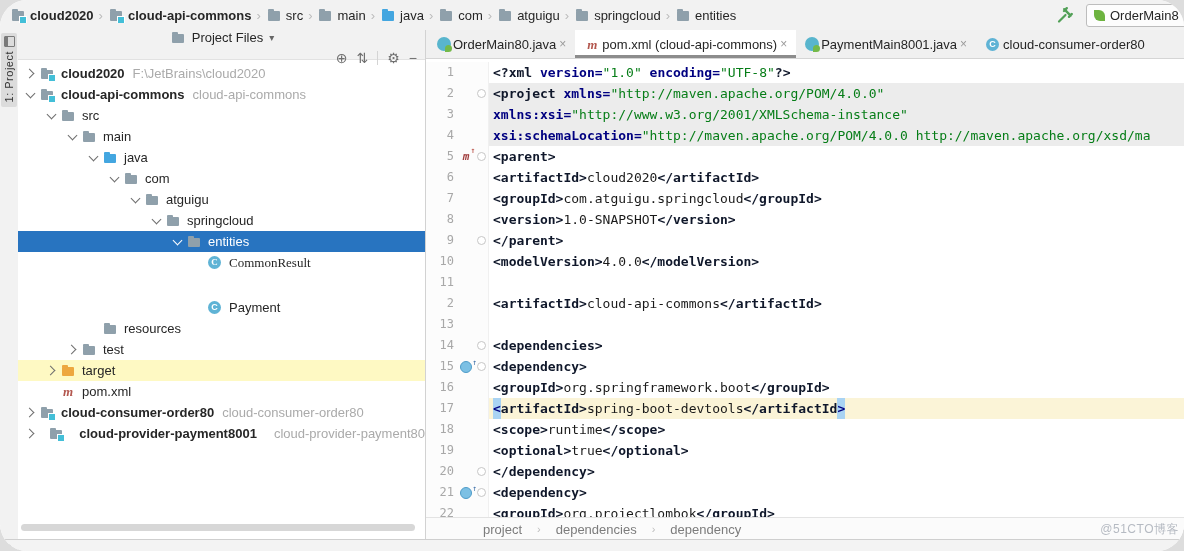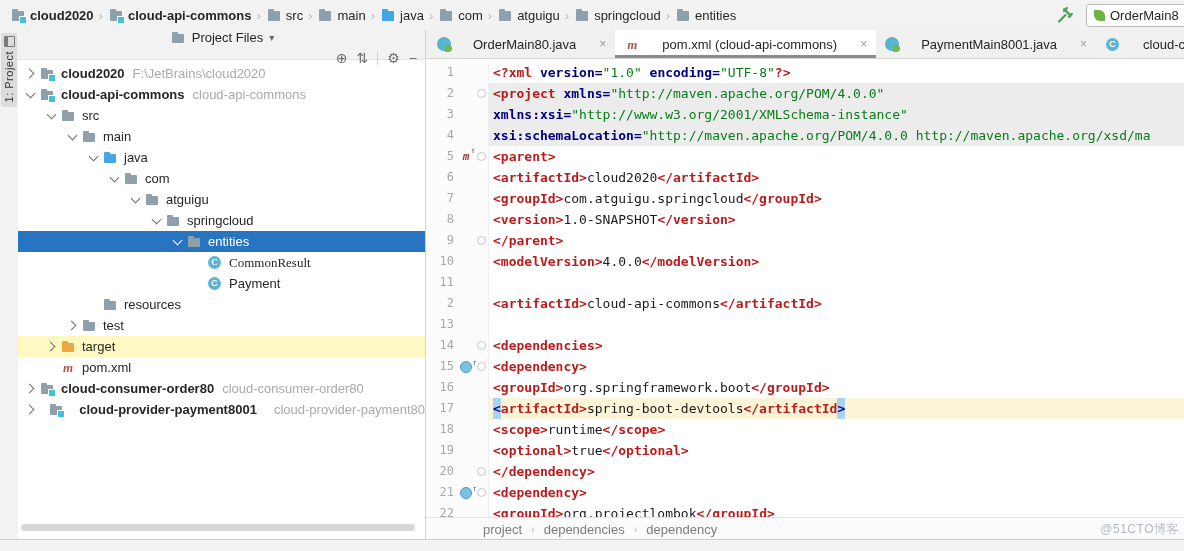--- a/index.html
+++ b/index.html
@@ -1,17 +1,17 @@
 <!DOCTYPE html>
 <html><head>
 <meta charset="utf-8">
 <style>
   html,body{margin:0;padding:0;background:#ddd;}
   .app{position:relative;width:1184px;height:551px;background:#fff;overflow:hidden;
-       font-family:"Liberation Sans",sans-serif;-webkit-font-smoothing:antialiased;}
+       font-family:"Liberation Sans",sans-serif;border-radius:27px;-webkit-font-smoothing:antialiased;}
 
   
   .topbar{position:absolute;left:0;top:0;right:0;height:30px;background:#f2f2f2;
           border-bottom:1px solid #d8d8d8;display:flex;align-items:center;}
   .crumbs{display:flex;align-items:center;padding-left:10px;font-size:13px;color:#262626;
           flex:1;min-width:0;white-space:nowrap;overflow:hidden;}
   .crumb{display:flex;align-items:center;gap:4px;}
   .crumb.bold{font-weight:bold;}
   .crumb-sep{color:#bcbcbc;margin:0 5px;font-size:13px;}
   .top-right{display:flex;align-items:center;gap:12px;flex:none;margin-right:-14px;}
@@ -63,45 +63,45 @@
   .trow.sel .chev i{border-color:#fff;}
   .tico{margin-right:6px;}
   .tname.bold{font-weight:bold;}
   .tsuffix{color:#aaaaaa;margin-left:8px;font-weight:normal;}
   .hscroll{position:absolute;left:3px;right:10px;bottom:9px;height:7px;background:#d7d7d7;border-radius:4px;}
 
   
   .editor{position:absolute;left:426px;top:30px;right:0;bottom:11px;display:flex;flex-direction:column;background:#fff;}
   .tabbar{height:28px;flex:none;background:#f0f0f0;border-bottom:1px solid #d5d5d5;display:flex;align-items:stretch;
           padding-left:2px;overflow:hidden;white-space:nowrap;}
-  .tab{display:flex;align-items:center;gap:22px;padding:0 9px;font-size:13px;color:#262626;position:relative;flex:none;}
+  .tab{display:flex;align-items:center;gap:2px;padding:0 9px;font-size:13px;color:#262626;position:relative;flex:none;}
   .tab.active{background:#fff;box-shadow:inset 0 -3px 0 #8c8c8c;}
   .tab .x{color:#9b9b9b;font-size:12px;margin-left:1px;}
   .codewrap{flex:1;position:relative;overflow:hidden;background:#fff;
             font-family:"DejaVu Sans Mono","Liberation Mono",monospace;font-size:13px;}
   .codelines{position:absolute;inset:0;padding-top:3px;}
   .cl{height:21px;display:flex;align-items:stretch;}
   .ln{width:28px;flex:none;text-align:right;color:#a8a8a8;font-size:12px;padding-right:3px;line-height:21px;background:#fcfcfc;}
   .gi{width:18px;flex:none;display:flex;align-items:center;justify-content:center;background:#fcfcfc;}
   .fold{width:13px;flex:none;display:flex;align-items:center;justify-content:center;background:#fcfcfc;border-right:1px solid #f0f0f0;}
   .fold .dot{width:7px;height:7px;border:1px solid #c6c6c6;border-radius:50%;background:#fff;}
   .codetext{flex:1;display:flex;align-items:center;padding-left:4px;white-space:pre;overflow:hidden;line-height:21px;}
   .cl.hlb .codetext{background:#ececec;text-align:right;}
   .cl.hlc .codetext{background:#fbf4d7;}
-  .sg-g{color:#b91c1c;font-weight:bold;}
+  .sg-g{color:#0f172a;font-weight:bold;}
   .sg-a{color:#000080;font-weight:bold;}
   .sg-v{color:#067d17;}
   .sg-t{color:#1a1a1a;}
   .sg-h{color:#000080;font-weight:bold;background:#a9d3f3;}
   .gim{color:#a23f3f;font-size:11px;font-weight:bold;font-style:italic;position:relative;line-height:1;}
   .gim i,.gid i{font-style:normal;font-size:8px;color:#c1635a;position:absolute;top:-4px;right:-6px;}
   .gid{width:10px;height:10px;border-radius:50%;background:#7cc0e4;border:1px solid #4e9cc9;position:relative;}
   .gid i{color:#3d6fa8;}
   .bcrumb{height:22px;flex:none;border-top:1px solid #e3e3e3;background:#fbfbfb;display:flex;align-items:center;
-          gap:9px;padding-left:57px;font-size:13px;color:#7c7c7c;}
+          gap:15px;padding-left:57px;font-size:13px;color:#7c7c7c;}
   .bc-sep{color:#bdbdbd;font-size:11px;}
 
   
   .statusbar{position:absolute;left:0;right:0;bottom:0;height:11px;background:#f3f3f3;border-top:1px solid #cfcfcf;}
   .watermark{position:absolute;right:5px;bottom:13px;font-size:12px;color:#7d8694;opacity:.55;letter-spacing:.5px;}
 
   
   .hammer{width:18px;height:18px;flex:none;}
 </style>
 </head>
@@ -263,21 +263,21 @@
             <i></i>
           </span>
           <span class="fi tico"></span>
           <span class="tname">entities</span>
         </div>
         <div class="trow" style="padding-left: 172px; font-family: Liberation Serif, serif;">
           <span class="chev"></span>
           <span class="ci tico"></span>
           <span class="tname">CommonResult</span>
         </div>
-        <div class="trow" style="padding-left: 172px;">
+        <div class="trow" style="padding-left: 172px; margin-top: 24px;">
           <span class="chev"></span>
           <span class="ci tico"></span>
           <span class="tname">Payment</span>
         </div>
         <div class="trow" style="padding-left: 67px;">
           <span class="chev"></span>
           <span class="fi tico"></span>
           <span class="tname">resources</span>
         </div>
         <div class="trow" style="padding-left: 46px;">

